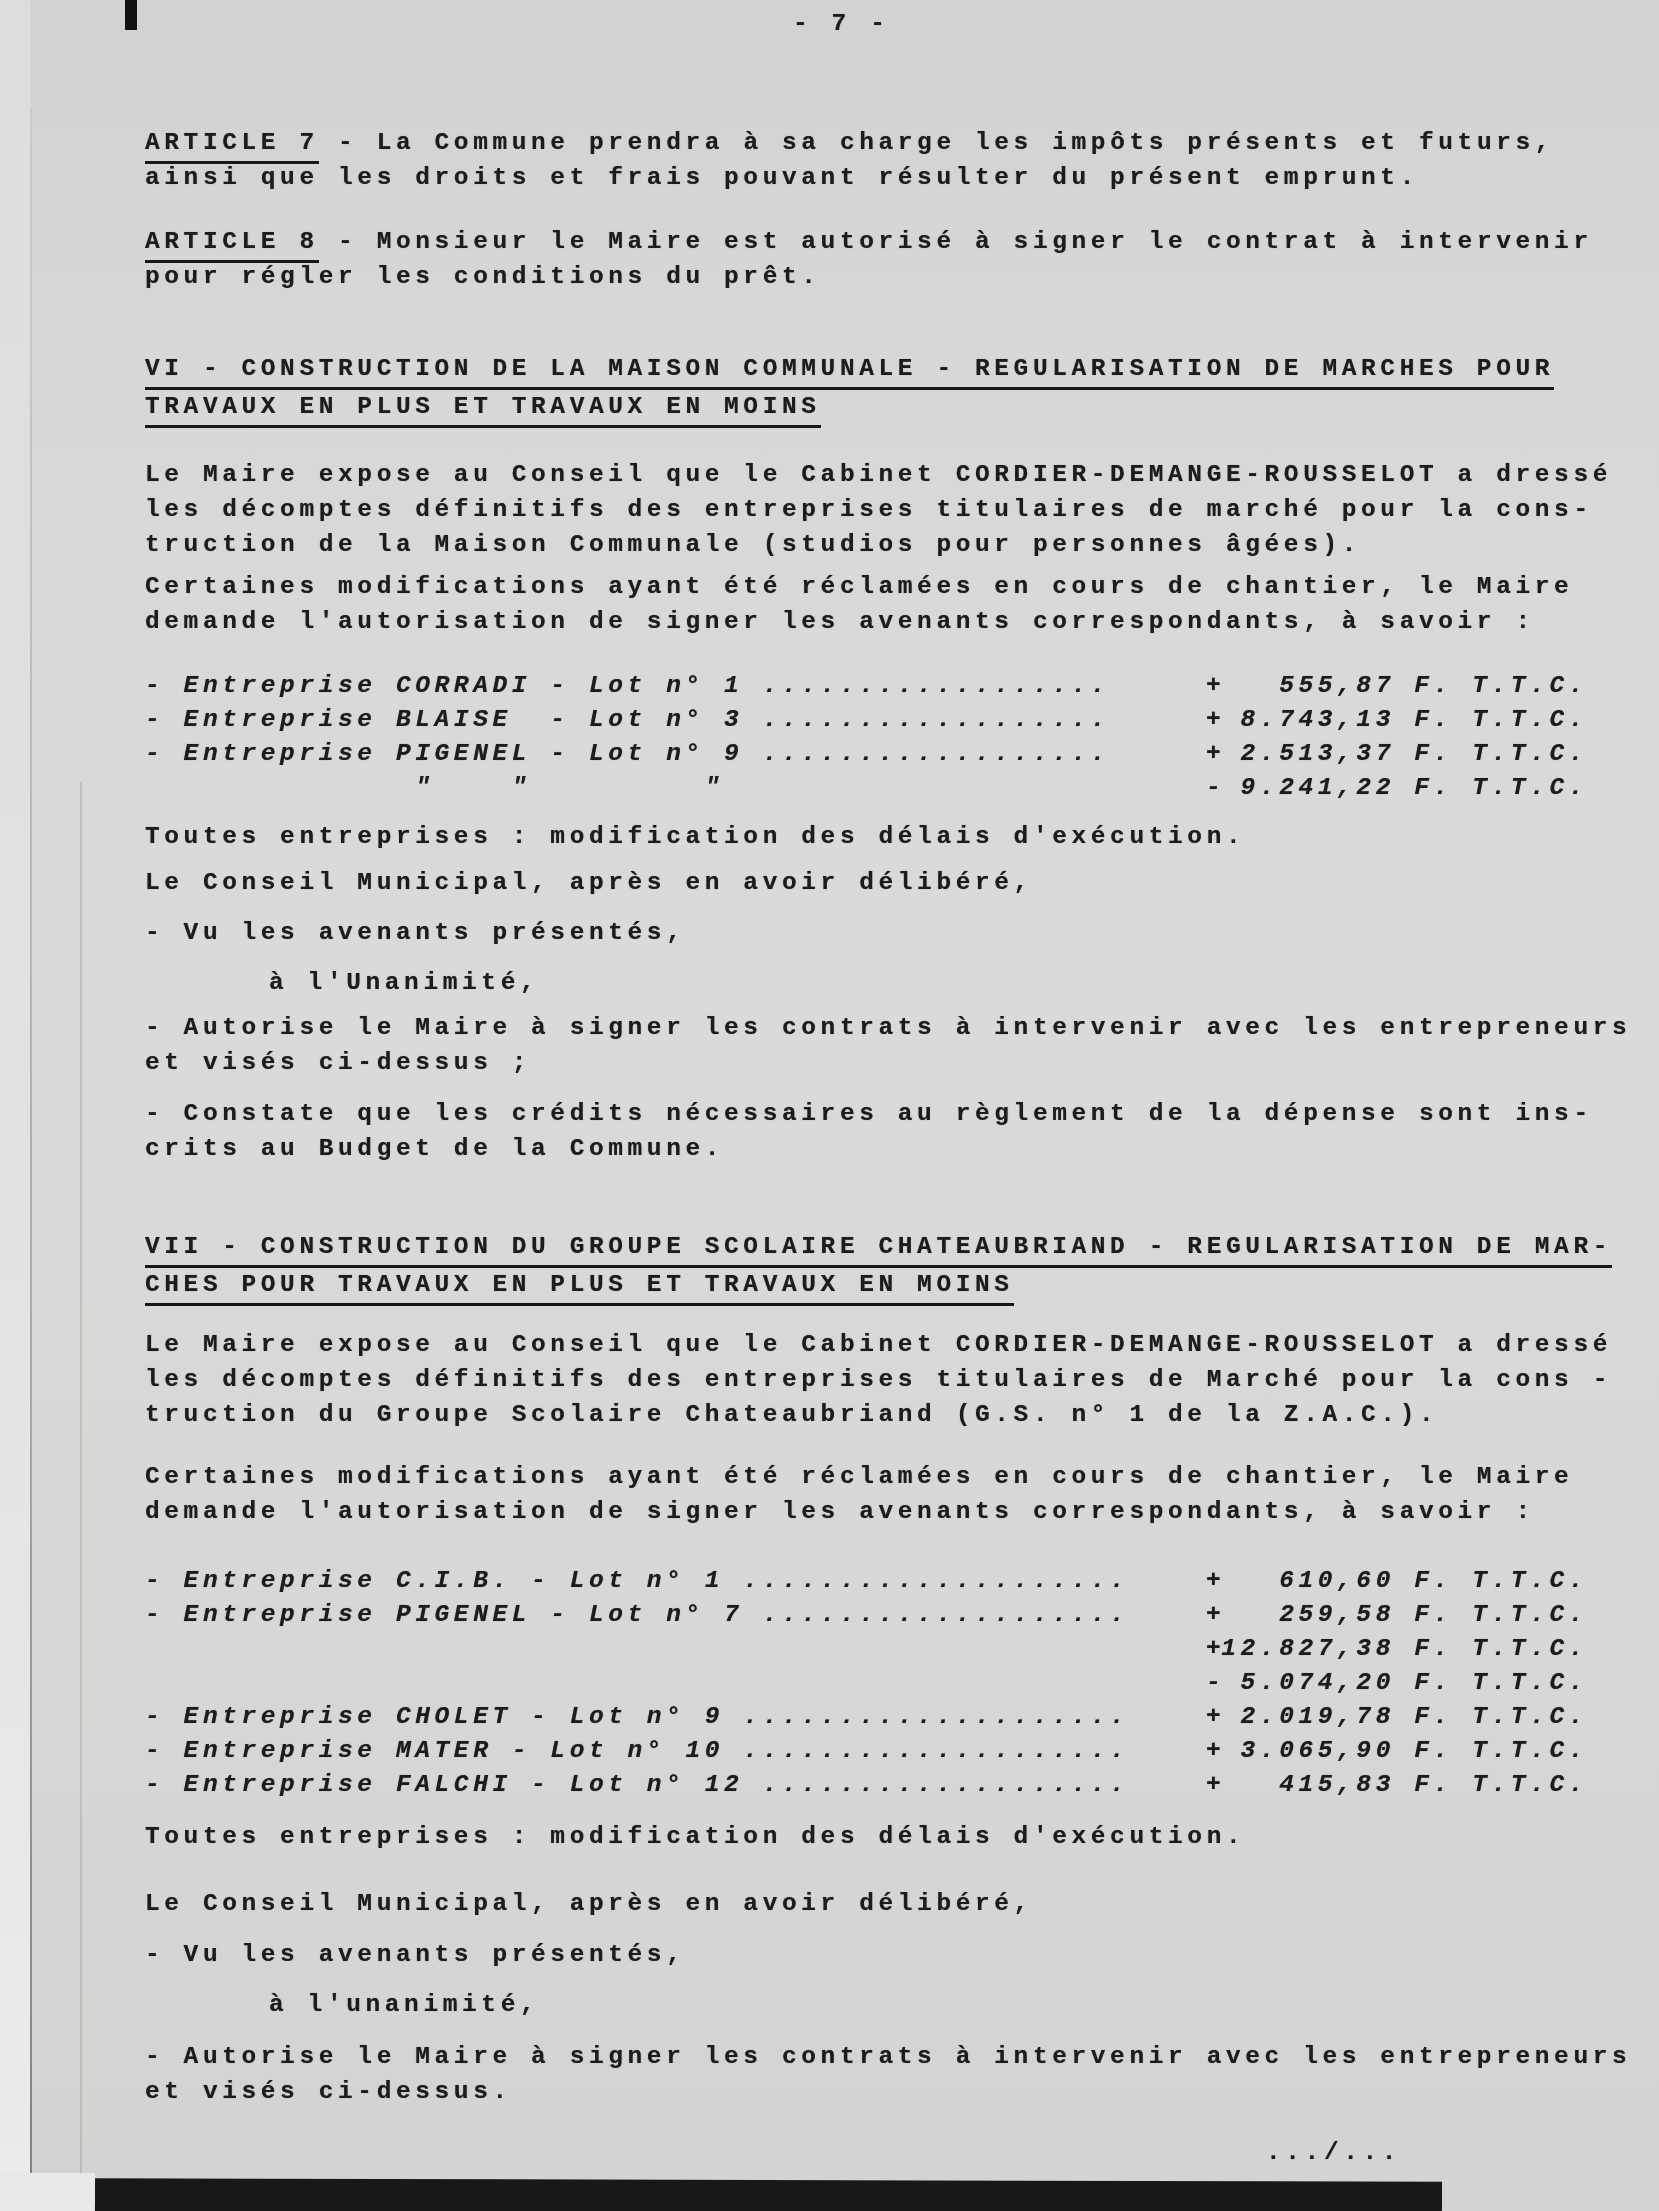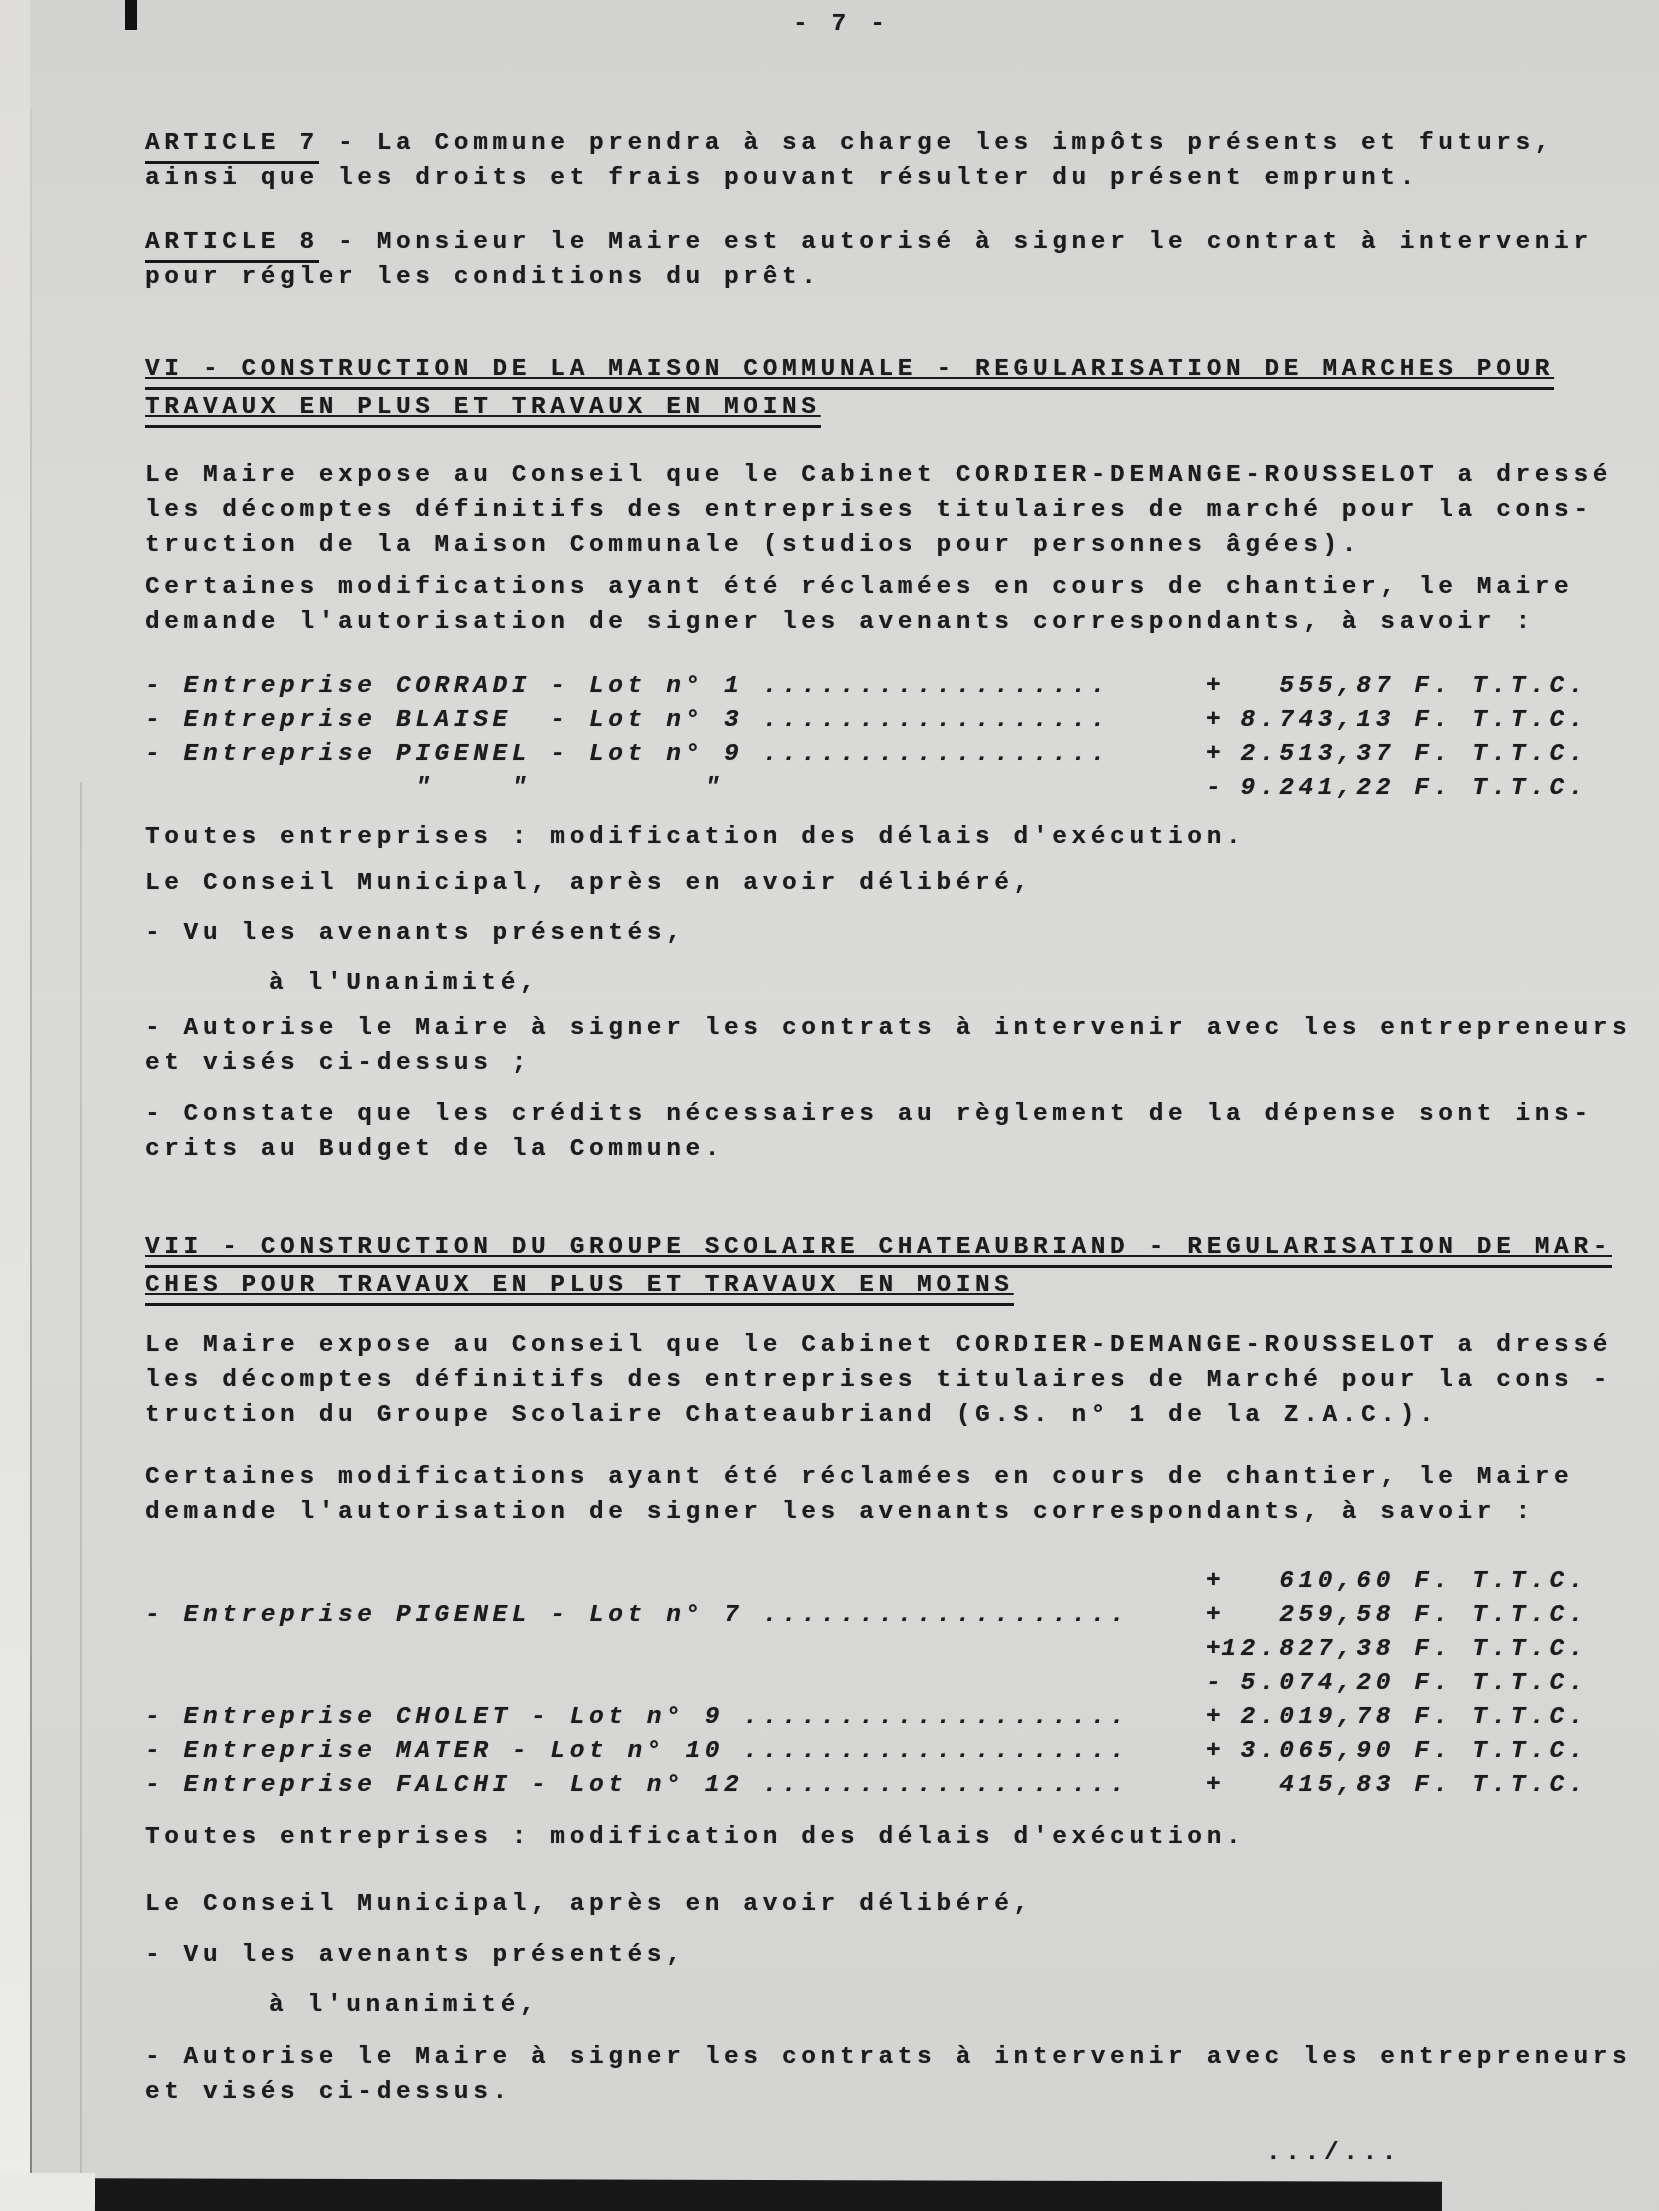--- a/index.html
+++ b/index.html
@@ -7,21 +7,21 @@
     position:relative;width:1659px;height:2212px;overflow:hidden;
     background:linear-gradient(180deg,#d2d2d0 0%,#d8d8d6 18%,#dadad8 45%,#d7d7d5 75%,#d3d3d1 100%);
     font-family:"Liberation Mono","DejaVu Sans Mono",monospace;
     font-weight:700;color:#1c1c1c;
   }
   .txt{
     position:absolute;white-space:pre;
     font-size:24.5px;letter-spacing:4.6px;line-height:35px;
     text-shadow:0 0 0.9px rgba(25,25,25,.55);
   }
-  .hline{line-height:36px;text-decoration:underline;}
+  .hline{line-height:36px;}
   .u{border-bottom:3.6px solid #181818;padding-bottom:5px;}
   .list{position:absolute;left:0;right:0;font-style:italic;}
   .row{position:relative;height:34px;}
   .row .lbl{position:absolute;left:145px;top:0;white-space:pre;}
   .row .sgn{position:absolute;left:1206px;top:0;}
   .row .amt{position:absolute;right:71px;top:0;white-space:pre;}
   .row span{font-size:24.5px;letter-spacing:4.6px;line-height:34px;text-shadow:0 0 0.9px rgba(25,25,25,.55);}
   
   .edge-strip{position:absolute;left:0;top:0;width:30px;height:100%;
     background:linear-gradient(180deg,#dedddb 0%,#e3e3e1 60%,#ececeb 100%);}
@@ -97,20 +97,21 @@
   <div class="txt hline" style="top:1267px;left:145px"><span class="u">CHES POUR TRAVAUX EN PLUS ET TRAVAUX EN MOINS</span></div>
 
   <div class="txt" style="top:1327px;left:145px">Le Maire expose au Conseil que le Cabinet CORDIER-DEMANGE-ROUSSELOT a dressé
 les décomptes définitifs des entreprises titulaires de Marché pour la cons -
 truction du Groupe Scolaire Chateaubriand (G.S. n° 1 de la Z.A.C.).</div>
   <div class="txt" style="top:1459px;left:145px">Certaines modifications ayant été réclamées en cours de chantier, le Maire
 demande l'autorisation de signer les avenants correspondants, à savoir :</div>
 
   <div class="list" style="top:1564px">
     <div class="row">
+        <span class="lbl">- Entreprise C.I.B. - Lot n° 1 ....................</span>
         <span class="sgn">+</span>
         <span class="amt">610,60 F. T.T.C.</span>
       </div>
     <div class="row">
         <span class="lbl">- Entreprise PIGENEL - Lot n° 7 ...................</span>
         <span class="sgn">+</span>
         <span class="amt">259,58 F. T.T.C.</span>
       </div>
     <div class="row">
         <span class="sgn">+</span>

